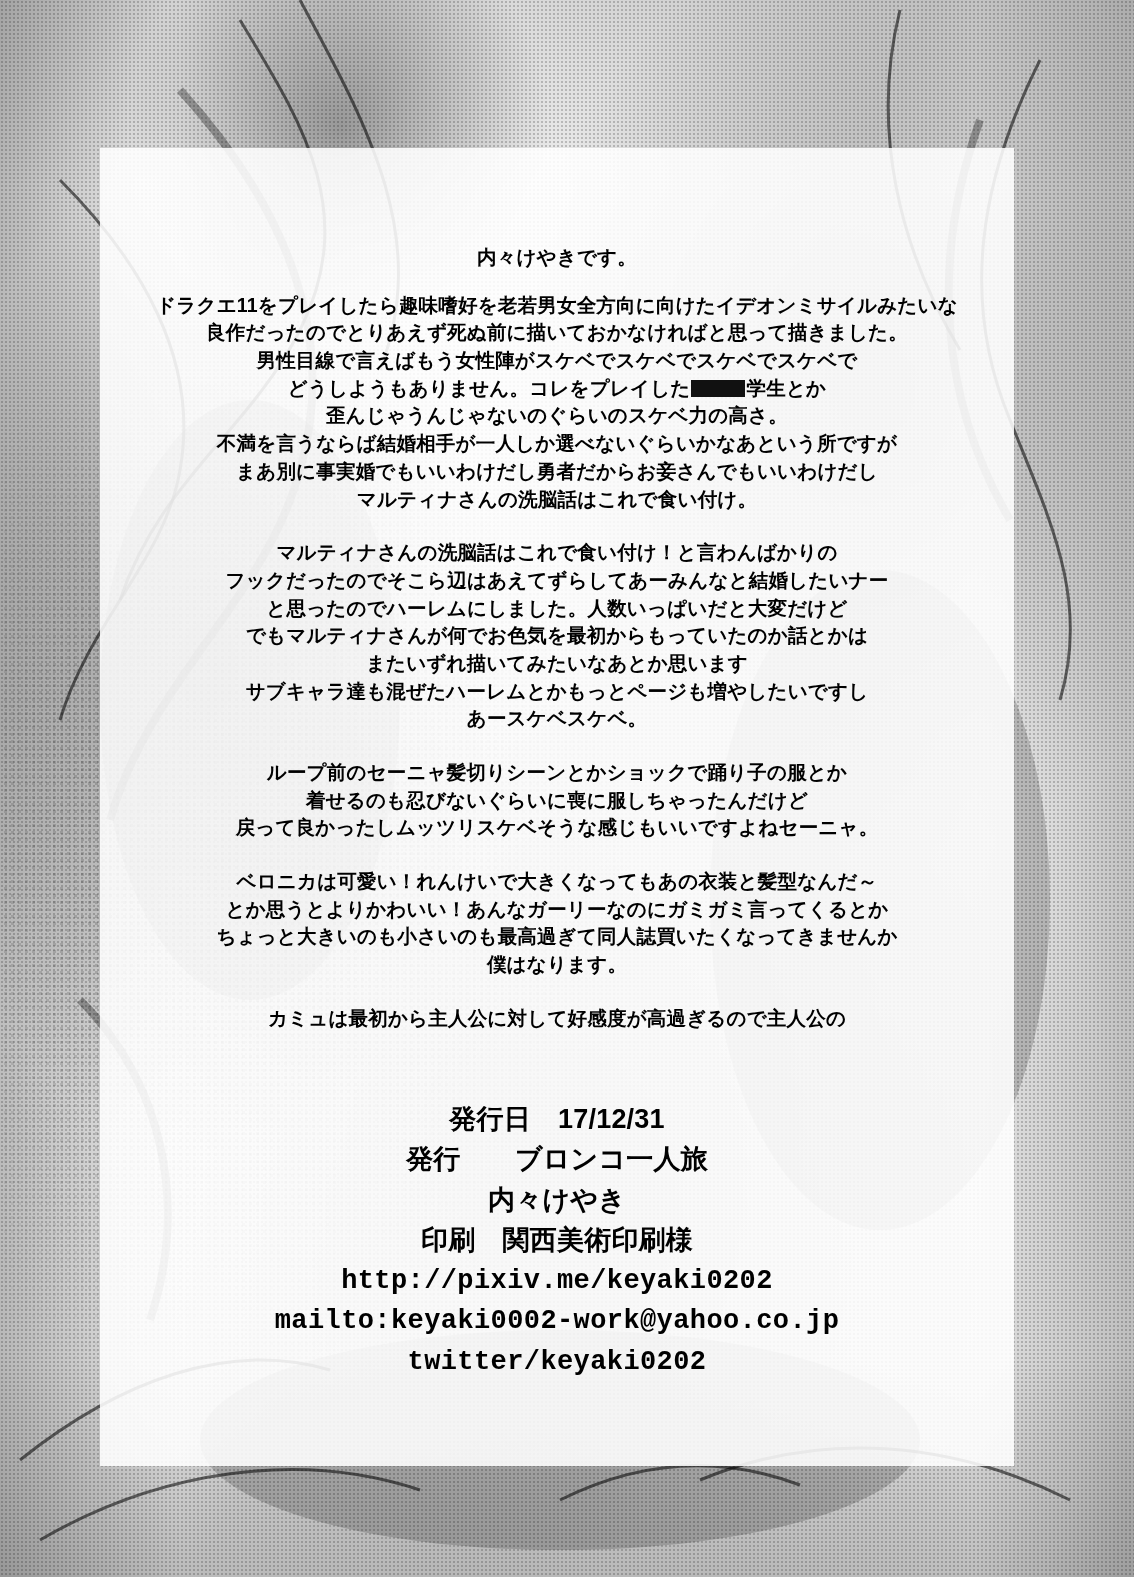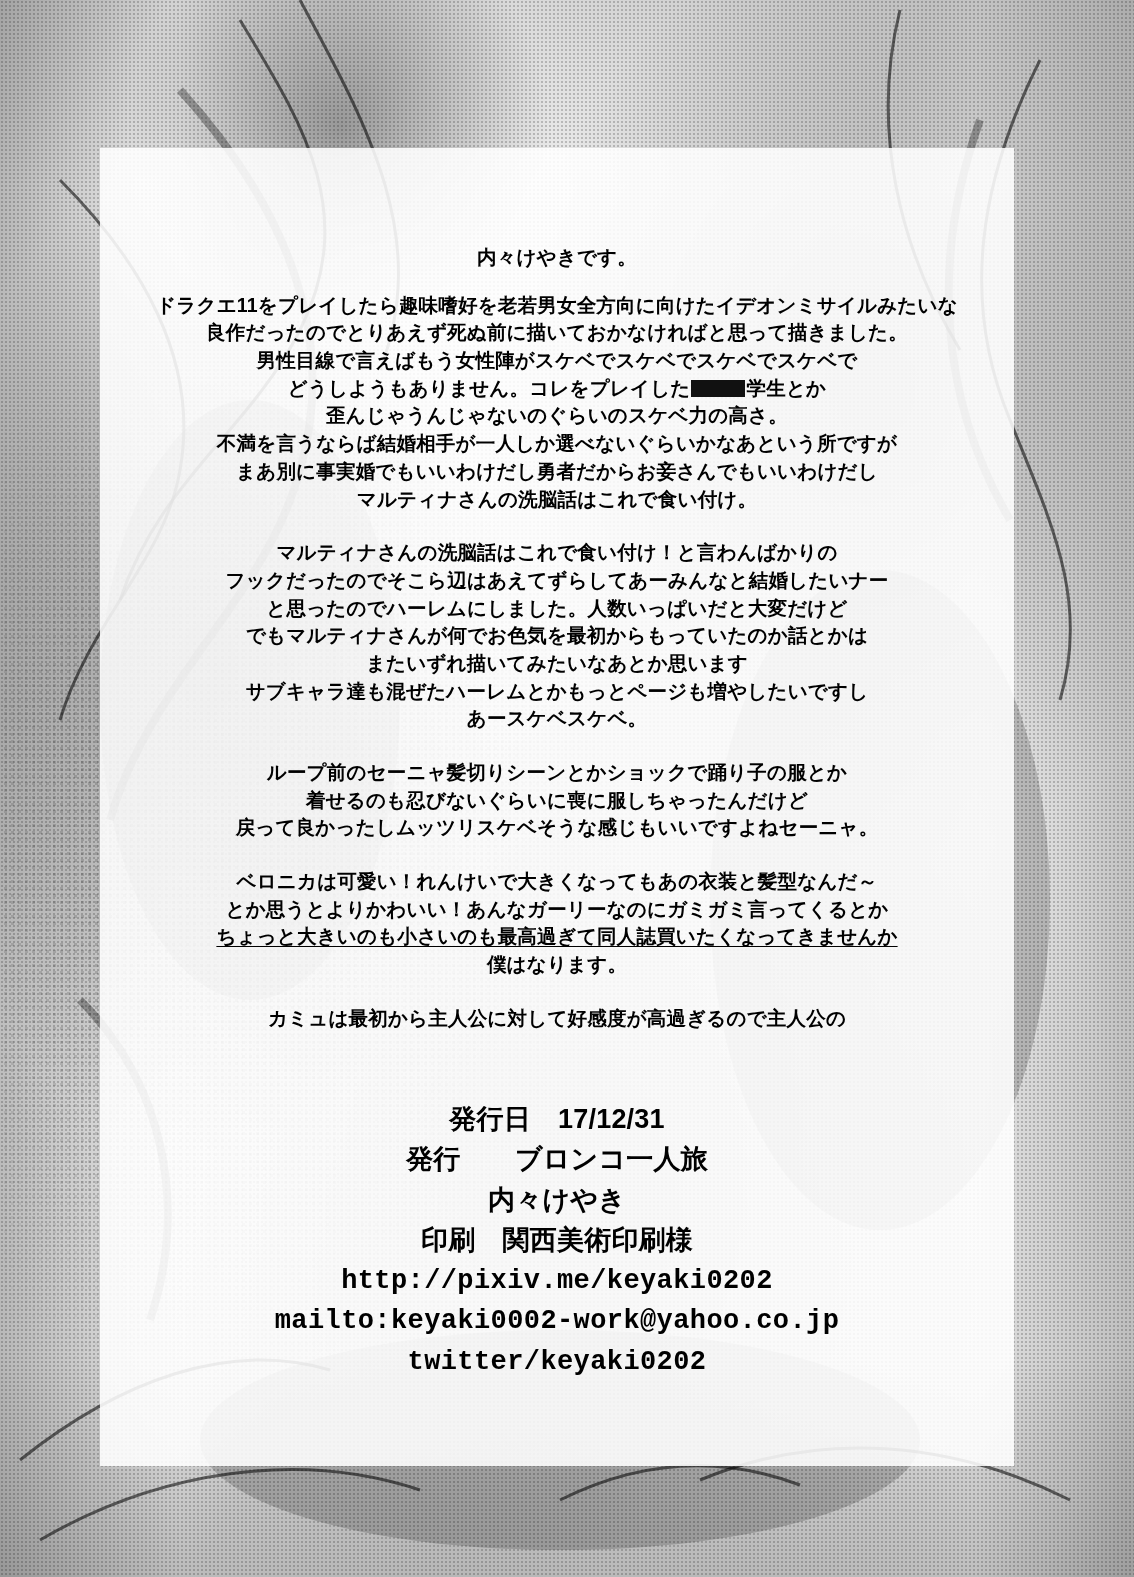--- a/index.html
+++ b/index.html
@@ -95,21 +95,20 @@
   .para:last-of-type { margin-bottom: 0; }
   .redact {
     display: inline-block;
     width: 54px;
     height: 17px;
     background: #111;
     vertical-align: -2px;
     margin: 0 1px;
   }
   .underline-tail {
-    text-decoration: underline;
     text-underline-offset: 3px;
   }
   .colophon {
     margin-top: 66px;
   }
   .colophon .line {
     font-size: 27px;
     line-height: 1.5;
   }
   .colophon .mono {

